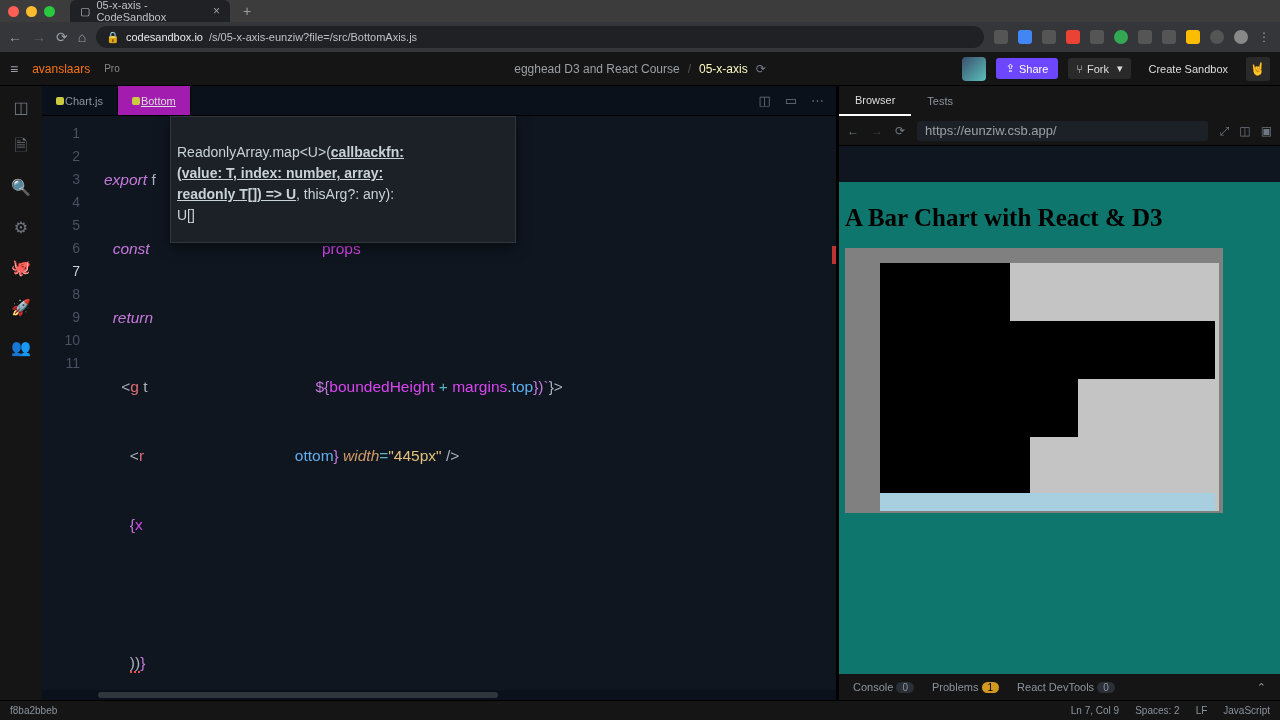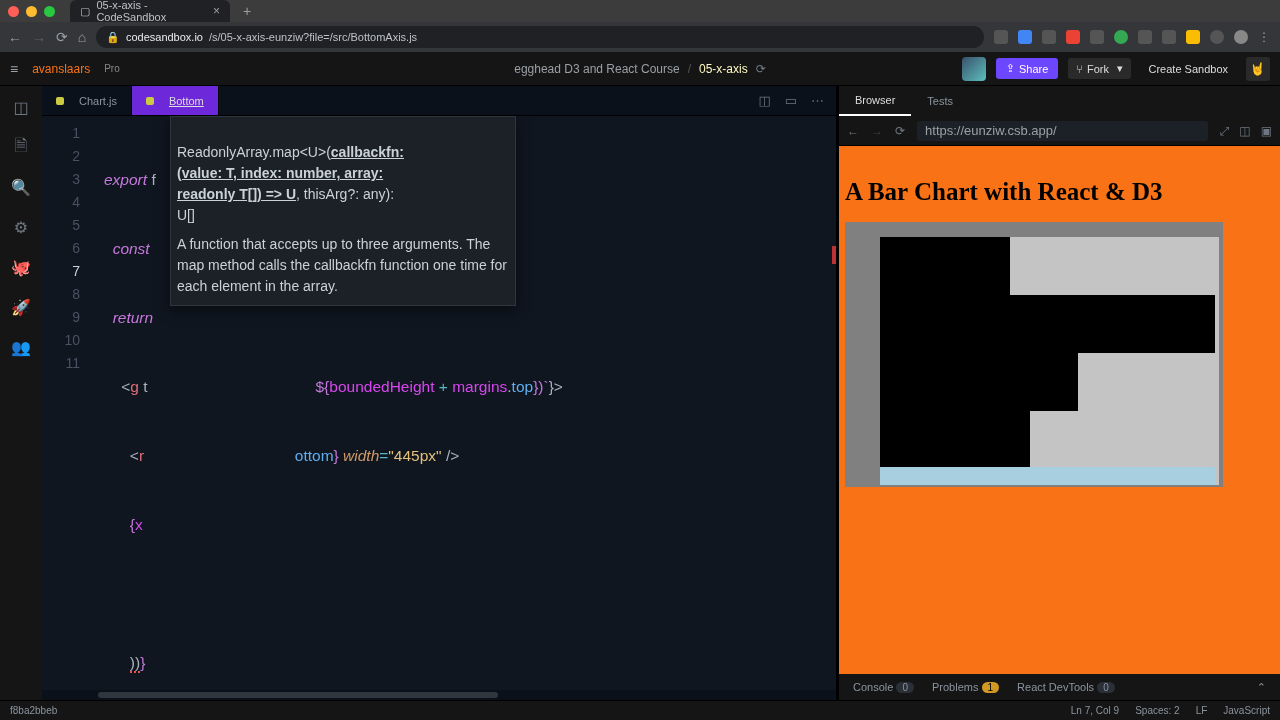--- a/index.html
+++ b/index.html
@@ -54,22 +54,22 @@
   .like-btn{background:#2a2a2a;width:24px;height:24px;border-radius:3px;display:flex;align-items:center;justify-content:center;color:#ff6;font-size:12px;}
 
   
   .main{flex:1;display:flex;min-height:0;background:#0f1620;}
 
   .activity-bar{width:42px;background:#151515;display:flex;flex-direction:column;align-items:center;padding-top:12px;gap:22px;color:#6e7681;font-size:16px;}
   .activity-bar .ab-icon{width:18px;height:18px;display:flex;align-items:center;justify-content:center;}
 
   .editor-pane{flex:1;display:flex;flex-direction:column;min-width:0;}
   .file-tabs{height:30px;background:#0b111a;display:flex;align-items:center;border-bottom:1px solid #000;overflow:hidden;}
-  .file-tab{padding:0 14px;height:100%;display:flex;align-items:center;gap:15px;color:#8b949e;font-size:11px;border-right:1px solid #000;}
-  .file-tab.active{background:#6d28d9;color:#ddd;text-decoration:underline;}
+  .file-tab{padding:0 14px;height:100%;display:flex;align-items:center;gap:1px;color:#8b949e;font-size:11px;border-right:1px solid #000;}
+  .file-tab.active{background:#a21caf;color:#ddd;text-decoration:underline;}
   .js-dot{width:8px;height:8px;background:#cbcb41;border-radius:2px;}
   .file-tabs .tab-actions{margin-left:auto;display:flex;gap:14px;padding-right:12px;color:#6e7681;font-size:13px;}
 
   .code-area{flex:1;position:relative;font-family:Menlo,Consolas,monospace;font-size:15.5px;line-height:23px;overflow:hidden;}
   .gutter{position:absolute;left:0;top:6px;width:48px;color:#495162;text-align:right;padding-right:10px;font-size:14px;}
   .gutter div{height:23px;}
   .code{position:absolute;left:62px;top:6px;right:0;white-space:pre;color:#abb2bf;}
   .code div{height:23px;}
   .kw{color:#c678dd;font-style:italic;}
   .fn{color:#61afef;}
@@ -90,21 +90,21 @@
   .hover-pop .doc{margin-top:8px;font-family:-apple-system,sans-serif;font-size:14px;color:#c9d1d9;}
 
   
   .preview-pane{width:444px;display:flex;flex-direction:column;border-left:3px solid #000;background:#0f1620;}
   .prev-tabs{height:30px;display:flex;align-items:center;background:#151515;font-size:11px;color:#8b949e;}
   .prev-tab{padding:0 16px;height:100%;display:flex;align-items:center;}
   .prev-tab.active{color:#ddd;border-bottom:2px solid #fff;}
   .prev-url-bar{height:30px;background:#151515;display:flex;align-items:center;padding:0 8px;gap:12px;color:#6e7681;font-size:12px;border-bottom:1px solid #000;}
   .prev-url-bar .url-field{flex:1;background:#1c2128;border-radius:3px;height:20px;display:flex;align-items:center;padding:0 8px;color:#9aa0a6;font-size:13px;}
   .prev-url-bar .right-icns{display:flex;gap:10px;}
-  .preview-content{flex:1;background:#f97316;color:#000;padding:26px 6px;overflow:hidden;}
+  .preview-content{flex:1;background:#0f766e;color:#000;padding:16px 6px;overflow:hidden;margin-top:36px;}
   .preview-content h1{font-family:"Times New Roman",serif;font-weight:bold;font-size:25px;margin:6px 0 16px 0;}
   .chart-svg{display:block;}
   .prev-bottom{height:26px;background:#151515;display:flex;align-items:center;gap:18px;padding:0 14px;font-size:11px;color:#8b949e;}
   .cnt-badge{background:#2a2f38;border-radius:8px;padding:0 6px;font-size:10px;}
   .cnt-badge.warn{background:#d29922;color:#000;}
   .prev-bottom .chev{margin-left:auto;}
 
   
   .status-bar{height:20px;background:#151515;display:flex;align-items:center;padding:0 10px;font-size:10px;color:#8b949e;gap:6px;border-top:1px solid #000;}
   .status-bar .right{margin-left:auto;display:flex;gap:16px;}
@@ -239,21 +239,20 @@
       </div>
       <div class="overflow-bar"></div>
 
       <div class="hover-pop">
         <div class="sig">
 <span>ReadonlyArray.map&lt;U&gt;(</span><b><span class="u">callbackfn:</span></b>
 <b><span class="u">(value: T, index: number, array:</span></b>
 <b><span class="u">readonly T[]) =&gt; U</span></b><span>, thisArg?: any):</span>
 <span>U[]</span></div>
         <div class="doc">
-          <div>A function that accepts up to three arguments. The map method calls the callbackfn function one time for each element in the array.</div>
         </div>
       </div>
     </div>
     <div class="hscroll">
         <div class="thumb"></div>
       </div>
   </div>
 
   <div class="preview-pane">
     <div class="prev-tabs">

